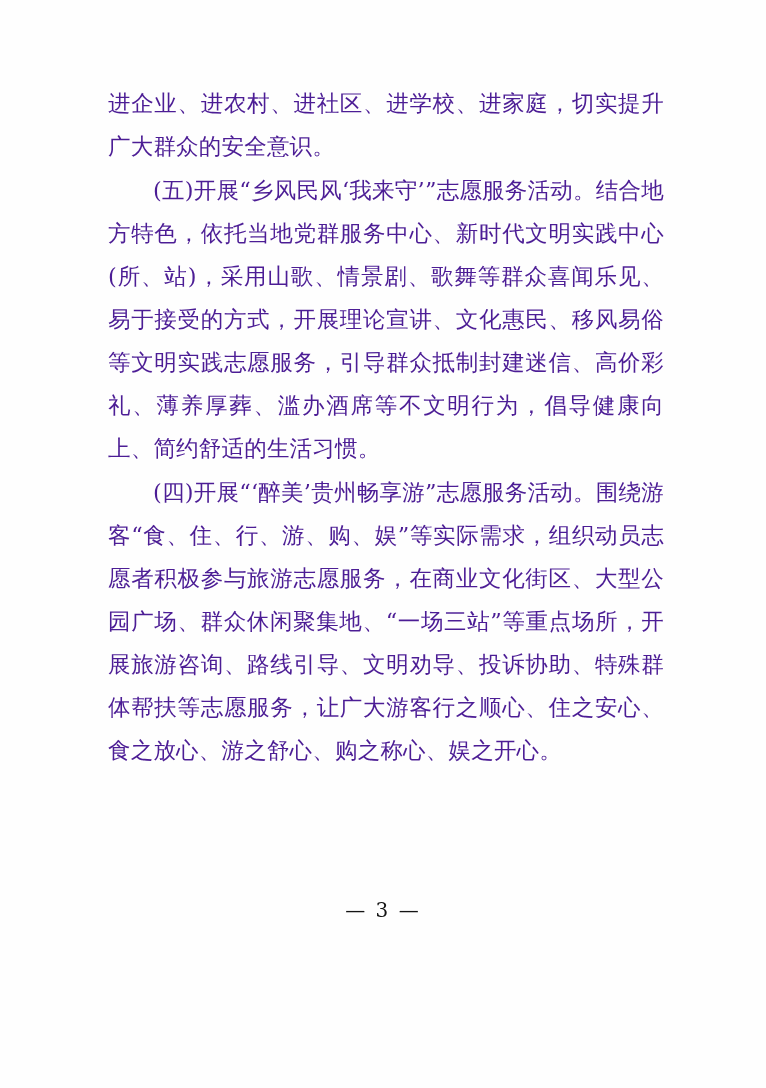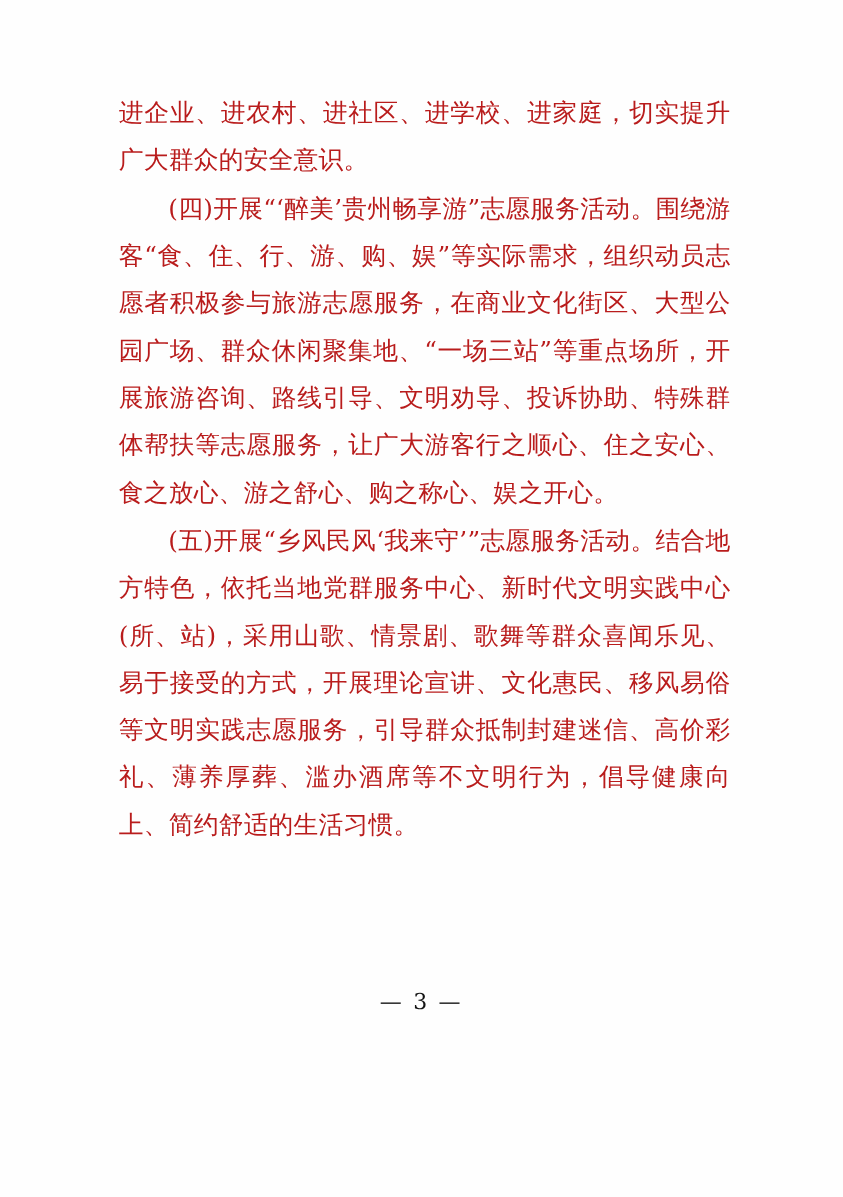--- a/index.html
+++ b/index.html
@@ -28,21 +28,21 @@
     width: 556px;
   }
   .para {
     font-size: 22.5px;
     line-height: 43px;
     text-align: justify;
     text-justify: inter-ideograph;
     margin: 0 0 1px 0;
     letter-spacing: 0.2px;
     font-family: "DejaVu Serif", "Liberation Serif", serif;
-    color: #b91c1c;
+    color: #4c1d95;
   }
   .para.indent {
     text-indent: 45px;
   }
   .page-number {
     position: absolute;
     left: 0;
     right: 0;
     top: 898px;
     text-align: center;
@@ -51,17 +51,17 @@
     color: #141414;
     letter-spacing: 2px;
   }
 </style>
 </head>
 <body>
 
 <div class="page">
   <div class="page-body">
     <p class="para">进企业、进农村、进社区、进学校、进家庭，切实提升广大群众的安全意识。</p>
+    <p class="para indent">(五)开展“乡风民风‘我来守’”志愿服务活动。结合地方特色，依托当地党群服务中心、新时代文明实践中心(所、站)，采用山歌、情景剧、歌舞等群众喜闻乐见、易于接受的方式，开展理论宣讲、文化惠民、移风易俗等文明实践志愿服务，引导群众抵制封建迷信、高价彩礼、薄养厚葬、滥办酒席等不文明行为，倡导健康向上、简约舒适的生活习惯。</p>
     <p class="para indent">(四)开展“‘醉美’贵州畅享游”志愿服务活动。围绕游客“食、住、行、游、购、娱”等实际需求，组织动员志愿者积极参与旅游志愿服务，在商业文化街区、大型公园广场、群众休闲聚集地、“一场三站”等重点场所，开展旅游咨询、路线引导、文明劝导、投诉协助、特殊群体帮扶等志愿服务，让广大游客行之顺心、住之安心、食之放心、游之舒心、购之称心、娱之开心。</p>
-    <p class="para indent">(五)开展“乡风民风‘我来守’”志愿服务活动。结合地方特色，依托当地党群服务中心、新时代文明实践中心(所、站)，采用山歌、情景剧、歌舞等群众喜闻乐见、易于接受的方式，开展理论宣讲、文化惠民、移风易俗等文明实践志愿服务，引导群众抵制封建迷信、高价彩礼、薄养厚葬、滥办酒席等不文明行为，倡导健康向上、简约舒适的生活习惯。</p>
   </div>
   <div class="page-number">— 3 —</div>
 </div>
 
 </body></html>

